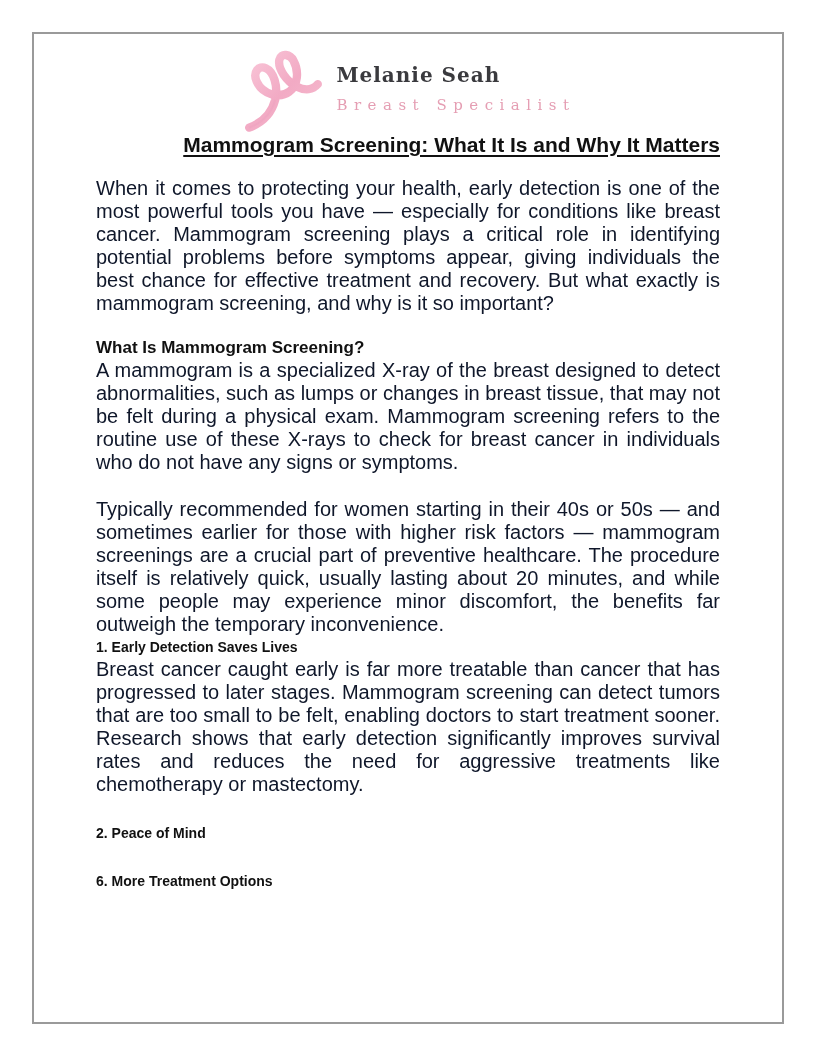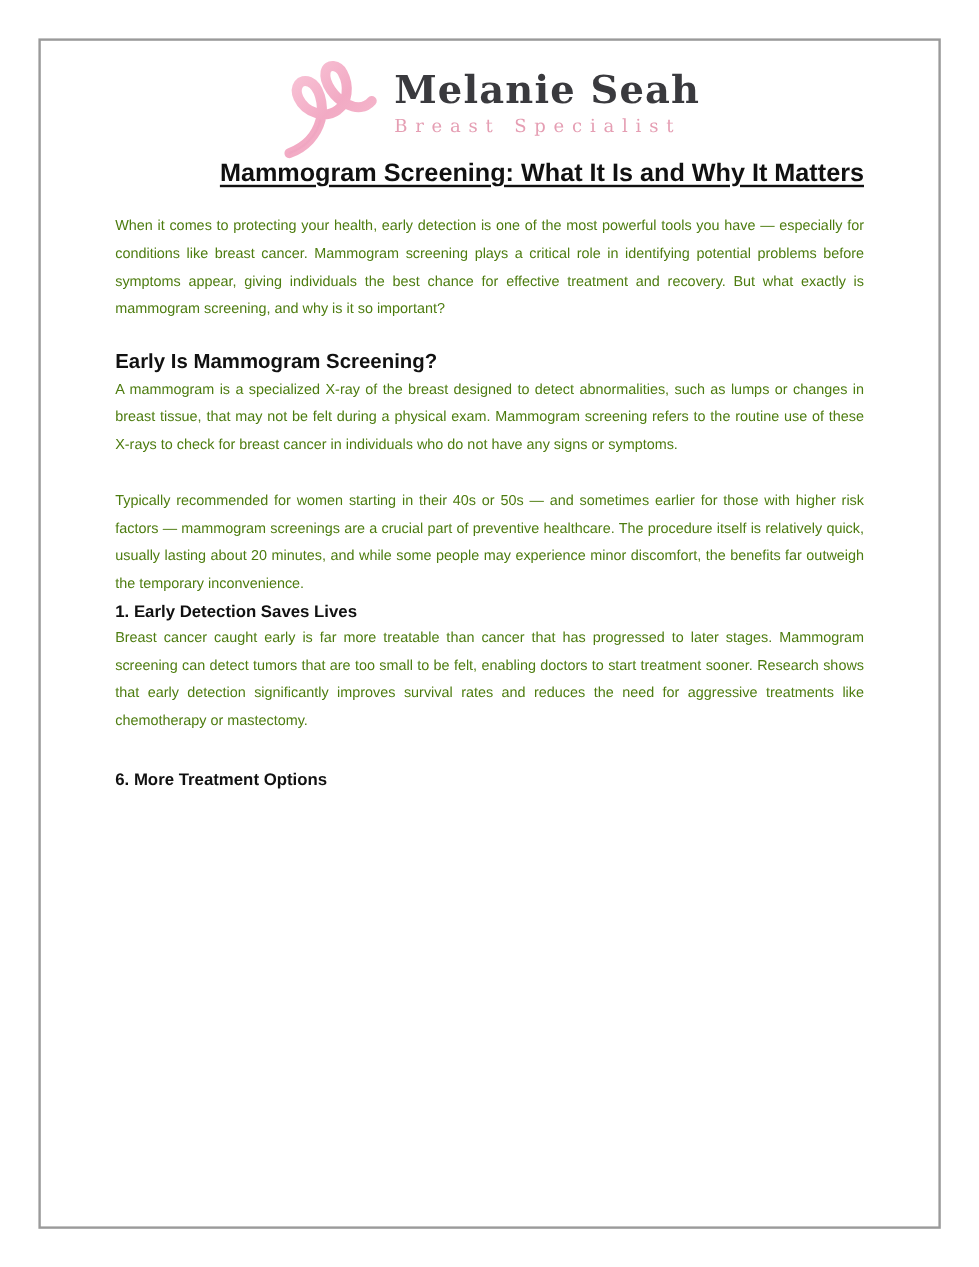--- a/index.html
+++ b/index.html
@@ -34,21 +34,21 @@
   .ribbon-wrap {
     width: 92px; height: 92px;
     margin-right: 4px;
     margin-top: 10px;
     flex: 0 0 auto;
   }
   .logo-text { text-align: left; }
   .logo-name {
     font-family: "DejaVu Serif", serif;
     font-weight: 700;
-    font-size: 32px;
+    font-size: 20px;
     letter-spacing: 1px;
     color: #3a3a3e;
     line-height: 36px;
   }
   .logo-tagline {
     font-family: "DejaVu Serif", serif;
     font-size: 15px;
     letter-spacing: 6.5px;
     color: #e59eb3;
     margin-top: 3px;
@@ -59,24 +59,24 @@
     font-weight: 700;
     text-align: right;
     text-decoration: underline;
     text-underline-offset: 3px;
     text-decoration-thickness: 2px;
     color: #111111;
     line-height: 30px;
   }
   
   p.body {
-    font-size: 12px;
+    font-size: 20px;
     line-height: 23px;
     text-align: justify;
-    color: #4d7c0f;
+    color: #0f172a;
   }
   .intro { margin-top: 17px; }
   h2.sec {
     font-size: 17px;
     font-weight: 700;
     color: #111111;
     line-height: 22px;
     margin-top: 22px;
     margin-bottom: 0;
   }
@@ -113,24 +113,25 @@
     <div class="logo-text">
       <div class="logo-name">Melanie Seah</div>
       <div class="logo-tagline">Breast Specialist</div>
     </div>
   </div>
 
   <h1 class="doc-title">Mammogram Screening: What It Is and Why It Matters</h1>
 
   <p class="body intro">When it comes to protecting your health, early detection is one of the most powerful tools you have — especially for conditions like breast cancer. Mammogram screening plays a critical role in identifying potential problems before symptoms appear, giving individuals the best chance for effective treatment and recovery. But what exactly is mammogram screening, and why is it so important?</p>
 
-  <h2 class="sec">Early Is Mammogram Screening?</h2>
+  <h2 class="sec">What Is Mammogram Screening?</h2>
   <p class="body">A mammogram is a specialized X-ray of the breast designed to detect abnormalities, such as lumps or changes in breast tissue, that may not be felt during a physical exam. Mammogram screening refers to the routine use of these X-rays to check for breast cancer in individuals who do not have any signs or symptoms.</p>
   <p class="body gap">Typically recommended for women starting in their 40s or 50s — and sometimes earlier for those with higher risk factors — mammogram screenings are a crucial part of preventive healthcare. The procedure itself is relatively quick, usually lasting about 20 minutes, and while some people may experience minor discomfort, the benefits far outweigh the temporary inconvenience.</p>
 
 
   <h3 class="sub">1. Early Detection Saves Lives</h3>
   <p class="body">Breast cancer caught early is far more treatable than cancer that has progressed to later stages. Mammogram screening can detect tumors that are too small to be felt, enabling doctors to start treatment sooner. Research shows that early detection significantly improves survival rates and reduces the need for aggressive treatments like chemotherapy or mastectomy.</p>
 
+  <h3 class="sub gap-lg">2. Peace of Mind</h3>
 
   <h3 class="sub gap-lg">6. More Treatment Options</h3>
 
 </div>
 
 </body></html>

